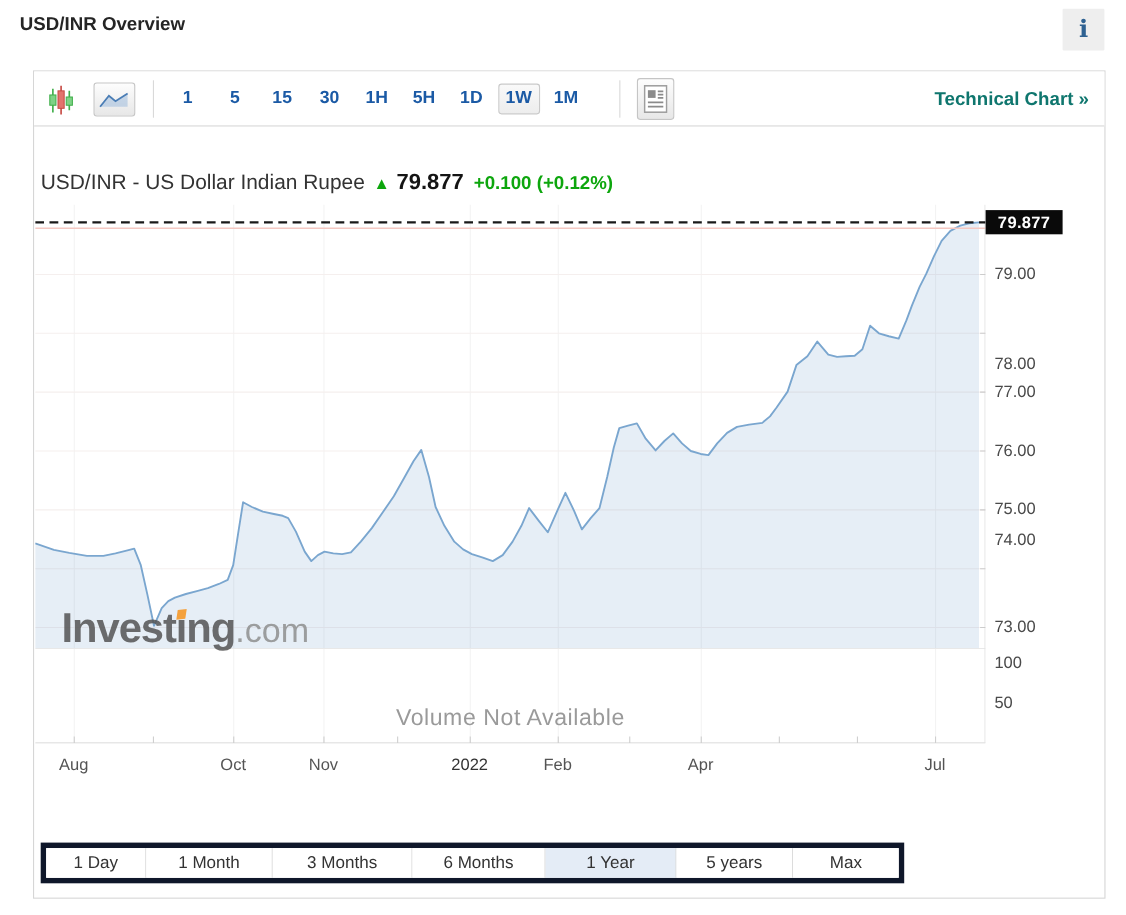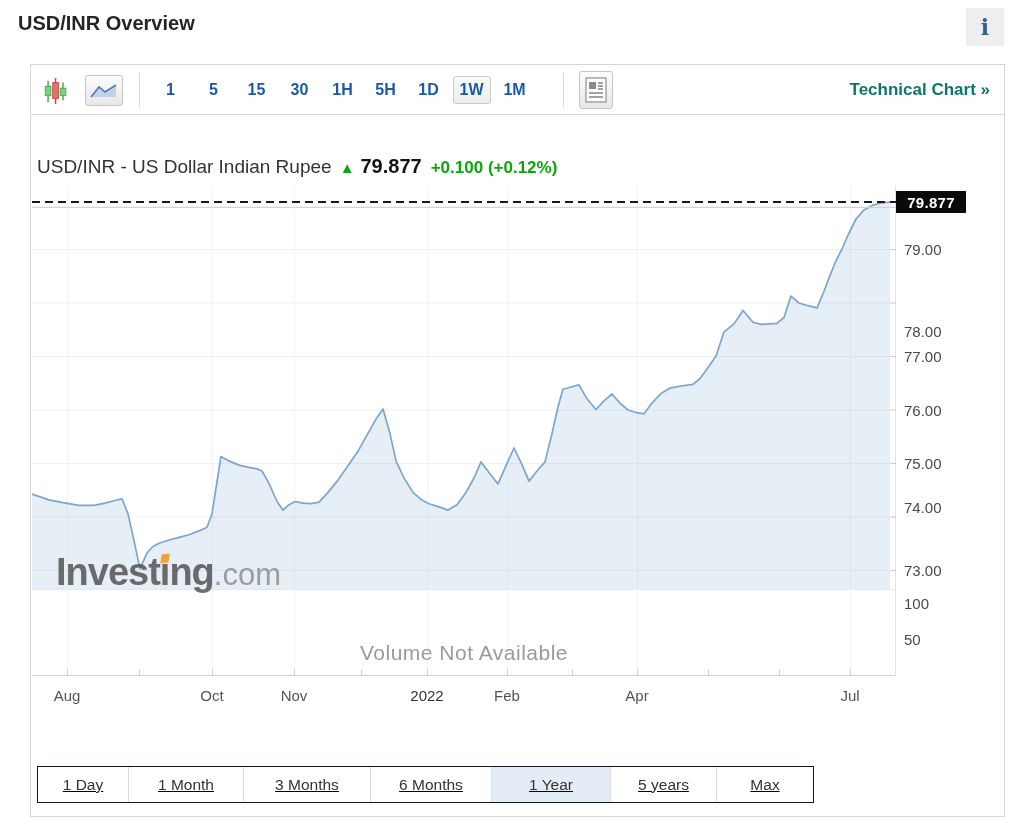--- a/index.html
+++ b/index.html
@@ -1,20 +1,20 @@
 <!DOCTYPE html>
 <html><head>
 <meta charset="utf-8">
 <style>
   * { margin:0; padding:0; box-sizing:border-box; }
   html,body { background:#ffffff; }
   body { font-family:"Liberation Sans","DejaVu Sans",sans-serif; }
   #app { position:relative; width:1024px; height:832px; background:#fff; overflow:hidden; }
 
-  .page-title { position:absolute; left:18px; top:12px; font-size:20px; font-weight:bold; color:#252525; }
+  .page-title { position:absolute; left:18px; top:12px; font-size:17px; font-weight:bold; color:#252525; }
   .info-btn { position:absolute; left:966px; top:8px; width:38px; height:38px; background:#eeeeee;
               display:flex; align-items:center; justify-content:center; cursor:pointer; border-radius:1px; }
   .info-btn span { font-family:"DejaVu Serif","Liberation Serif",serif; font-weight:bold; font-size:22px; color:#2f6292; }
 
   .card { position:absolute; left:30px; top:64px; width:975px; height:753px; border:1px solid #d6d6d6; background:#fff; }
 
   
   .toolbar { position:absolute; left:0; top:0; width:100%; height:50px; border-bottom:1px solid #d8d8d8; background:#fff; }
   .tb-candle { position:absolute; left:13px; top:12px; width:24px; height:28px; cursor:pointer; }
   .tb-btn { position:absolute; border:1px solid #c5c5c5; border-radius:3px;
@@ -47,21 +47,21 @@
 
   
   .watermark { position:absolute; left:25px; top:486px; white-space:nowrap; opacity:.85; }
   .wm-main { font-size:38px; font-weight:bold; color:#545454; letter-spacing:-1px; }
   .wm-ing { position:relative; display:inline-block; }
   .wm-ing::before { content:''; position:absolute; left:1px; top:3px; width:8px; height:9px; background:#f7941d;
                     transform:skewX(-14deg) rotate(-6deg); }
   .wm-suffix { font-size:31px; color:#8f8f8f; letter-spacing:0; }
 
   
-  .periods { position:absolute; left:6px; top:701px; height:37px; display:flex; border:1px solid #0f172a; background:#fff;text-decoration:underline; }
+  .periods { position:absolute; left:6px; top:701px; height:37px; display:flex; border:5px solid #0f172a; background:#fff; }
   .period { border-right:1px solid #dcdcdc; display:flex; align-items:center; justify-content:center;
             font-size:15.5px; color:#333; cursor:pointer; background:#fff; }
   .period:last-child { border-right:none; }
   .period.selected { background:#e4ecf6; }
 </style>
 </head>
 <body>
 
 <div id="app">
 
@@ -176,21 +176,21 @@
     <div class="vol-note">Volume Not Available</div>
 
     <div class="price-badge">79.877</div>
 
     <div id="axis-labels">
         <div class="ylab" style="top: 184px;">79.00</div>
         <div class="ylab" style="top: 237.5px; margin-top: 28px;">78.00</div>
         <div class="ylab" style="top: 291px;">77.00</div>
         <div class="ylab" style="top: 344.5px;">76.00</div>
         <div class="ylab" style="top: 398px;">75.00</div>
-        <div class="ylab" style="top: 442px; text-align: right;">74.00</div>
+        <div class="ylab" style="top: 426px; text-align: right;">74.00</div>
         <div class="ylab" style="top: 505px;">73.00</div>
         <div class="ylab" style="top: 538px;">100</div>
         <div class="ylab" style="top: 574px;">50</div>
         <div class="xlab" style="left: 36px;">Aug</div>
         <div class="xlab" style="left: 181px;">Oct</div>
         <div class="xlab" style="left: 263px;">Nov</div>
         <div class="xlab year" style="left: 396px;">2022</div>
         <div class="xlab" style="left: 476px;">Feb</div>
         <div class="xlab" style="left: 606px;">Apr</div>
         <div class="xlab" style="left: 819px;">Jul</div>

